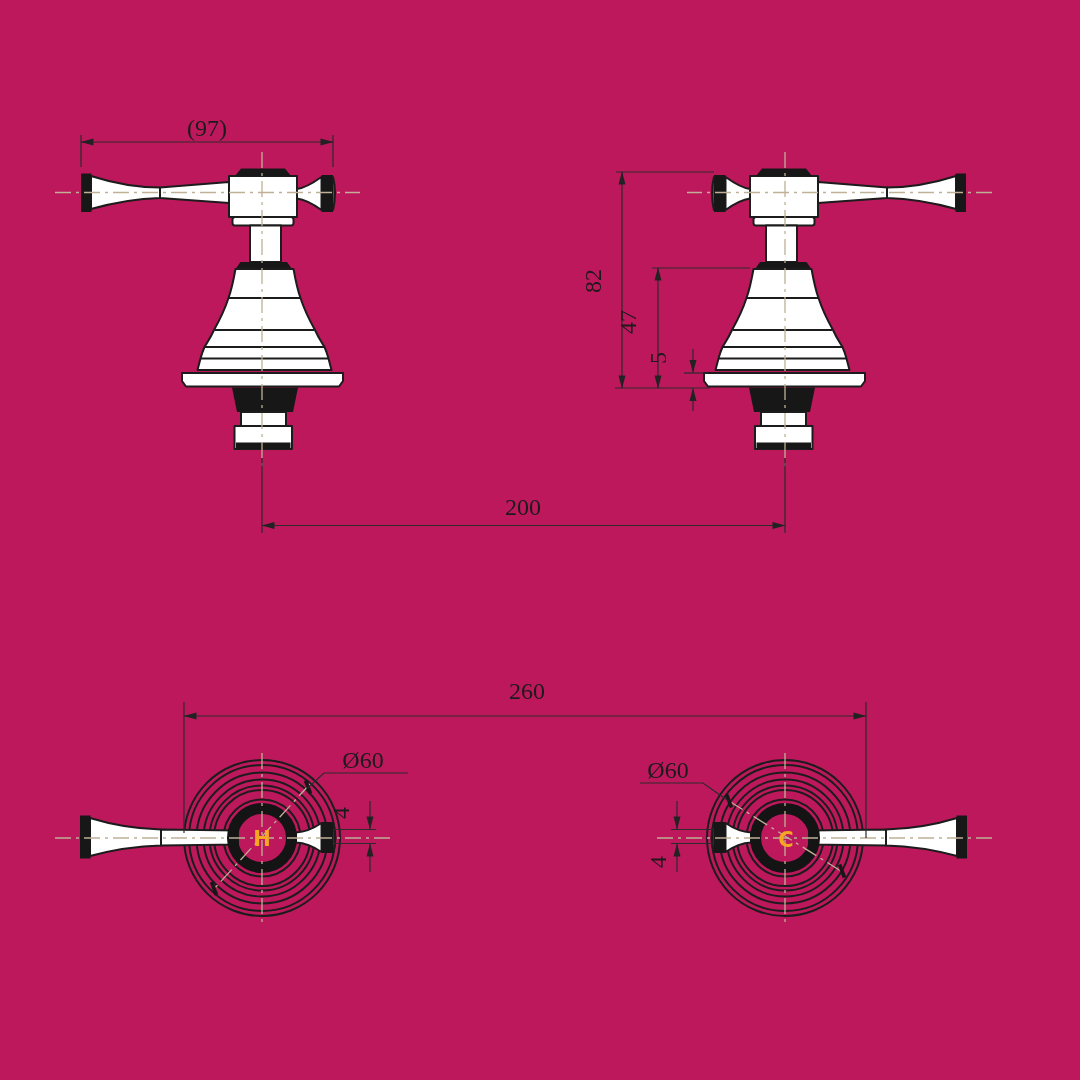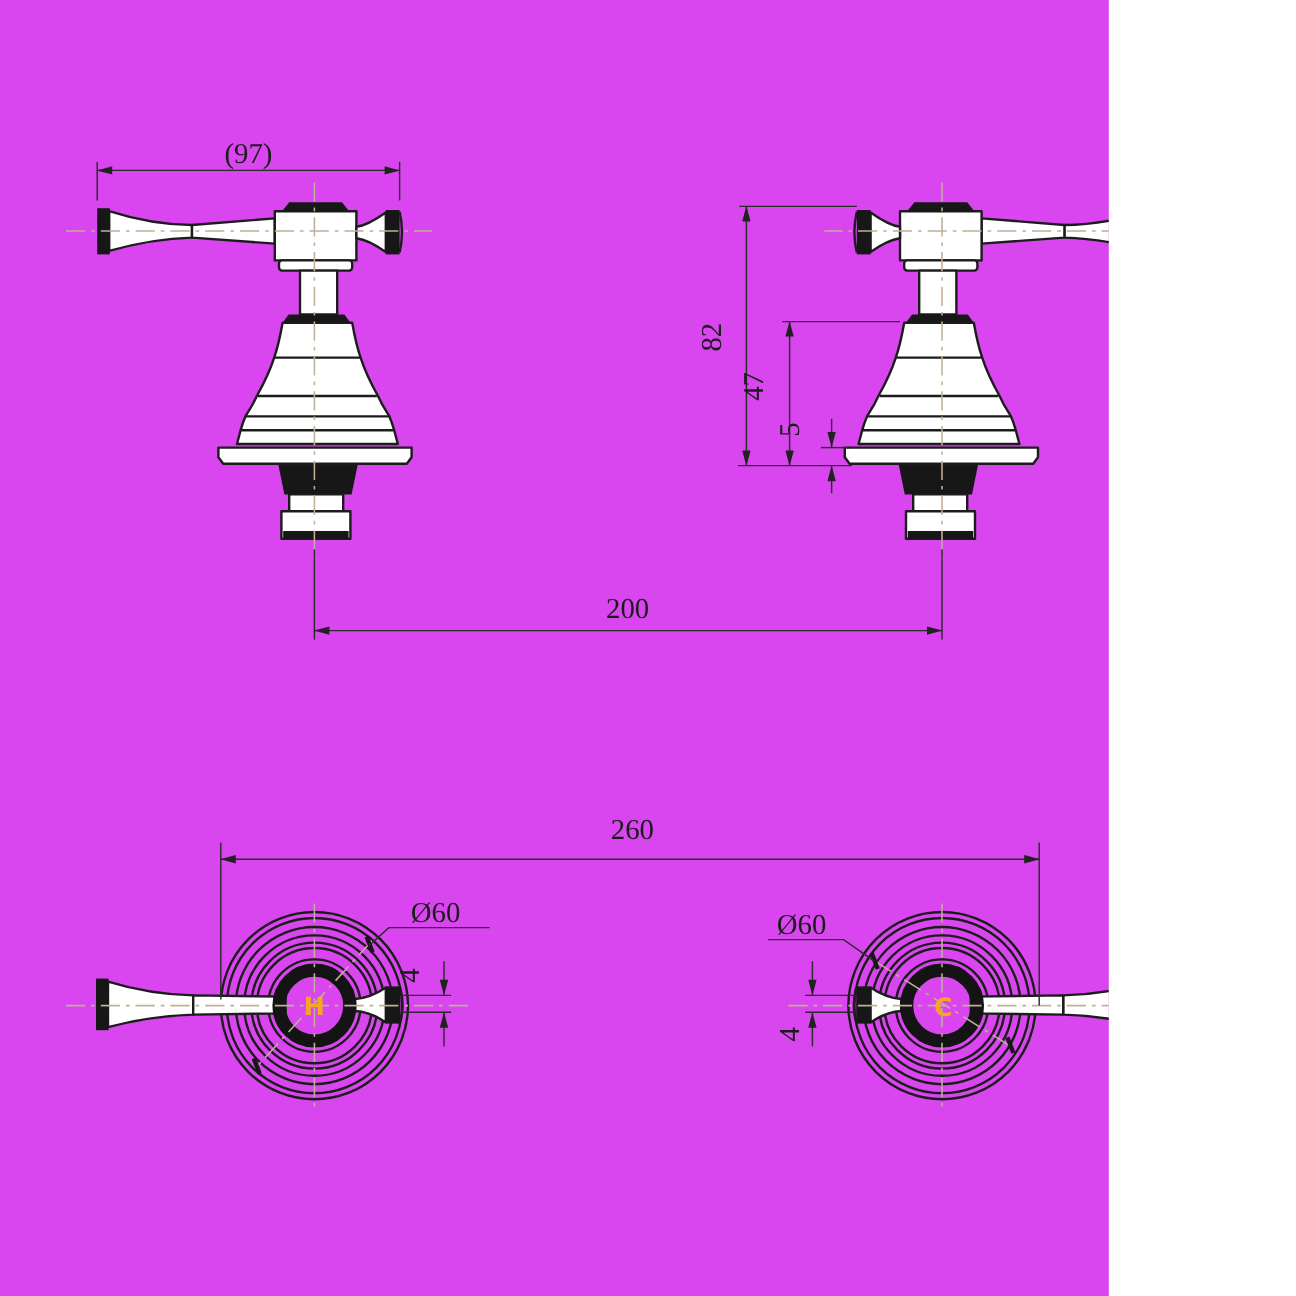--- a/index.html
+++ b/index.html
@@ -1,16 +1,16 @@
 <!DOCTYPE html>
 <html><head>
 <meta charset="utf-8">
 <style>
   html,body{margin:0;padding:0;background:#ffffff;}
-  .canvas{position:relative;width:924px;height:1080px;background:#d946ef;overflow:hidden;}
+  .canvas{position:relative;width:1080px;height:1080px;background:#be185d;overflow:hidden;}
   svg{display:block;}
   .obj{stroke:#1c1c1c;stroke-width:2;fill:none;stroke-linejoin:round;}
   .objf{stroke:#1c1c1c;stroke-width:2;fill:#ffffff;stroke-linejoin:round;}
   .blk{fill:#171717;stroke:none;}
   .dim{stroke:#2b2b2b;stroke-width:1.2;fill:none;}
   .cl{stroke:#bfb096;stroke-width:1.3;fill:none;stroke-dasharray:16 5 3 5;}
   .tick{stroke:#171717;stroke-width:3.6;fill:none;}
   .dimtext{font-family:"Liberation Serif","DejaVu Serif",serif;font-size:24px;fill:#1b1b1b;}
   .indicator{font-family:"DejaVu Sans","Liberation Sans",sans-serif;font-size:21px;font-weight:bold;}
   text{user-select:none;}

